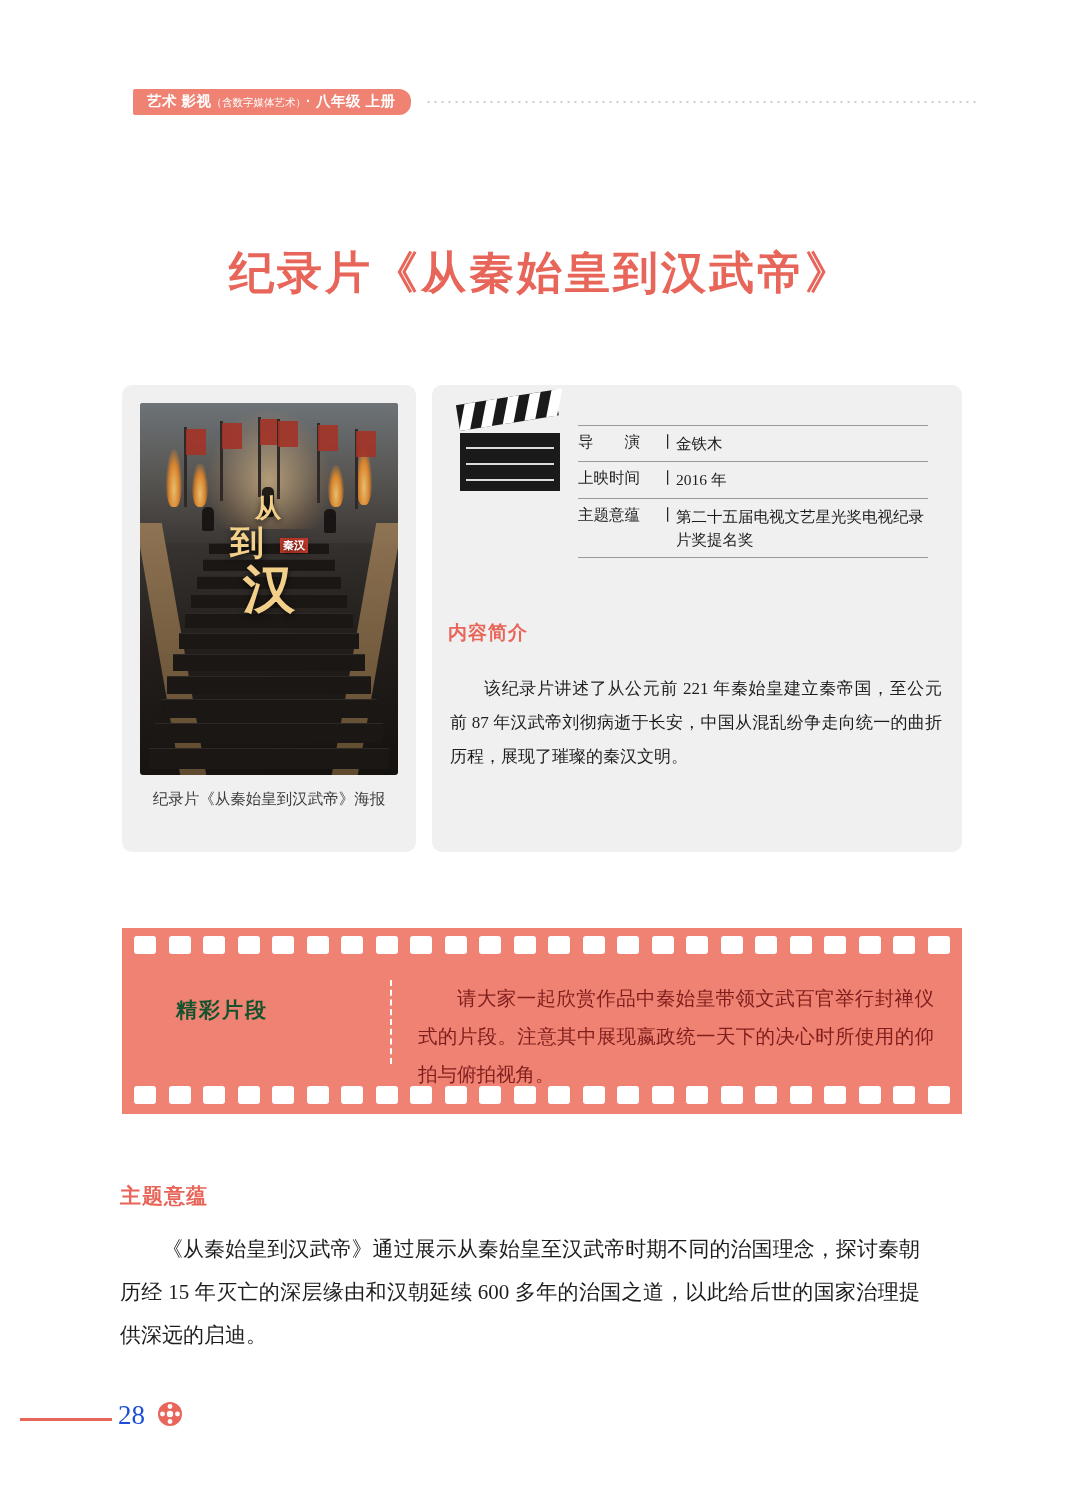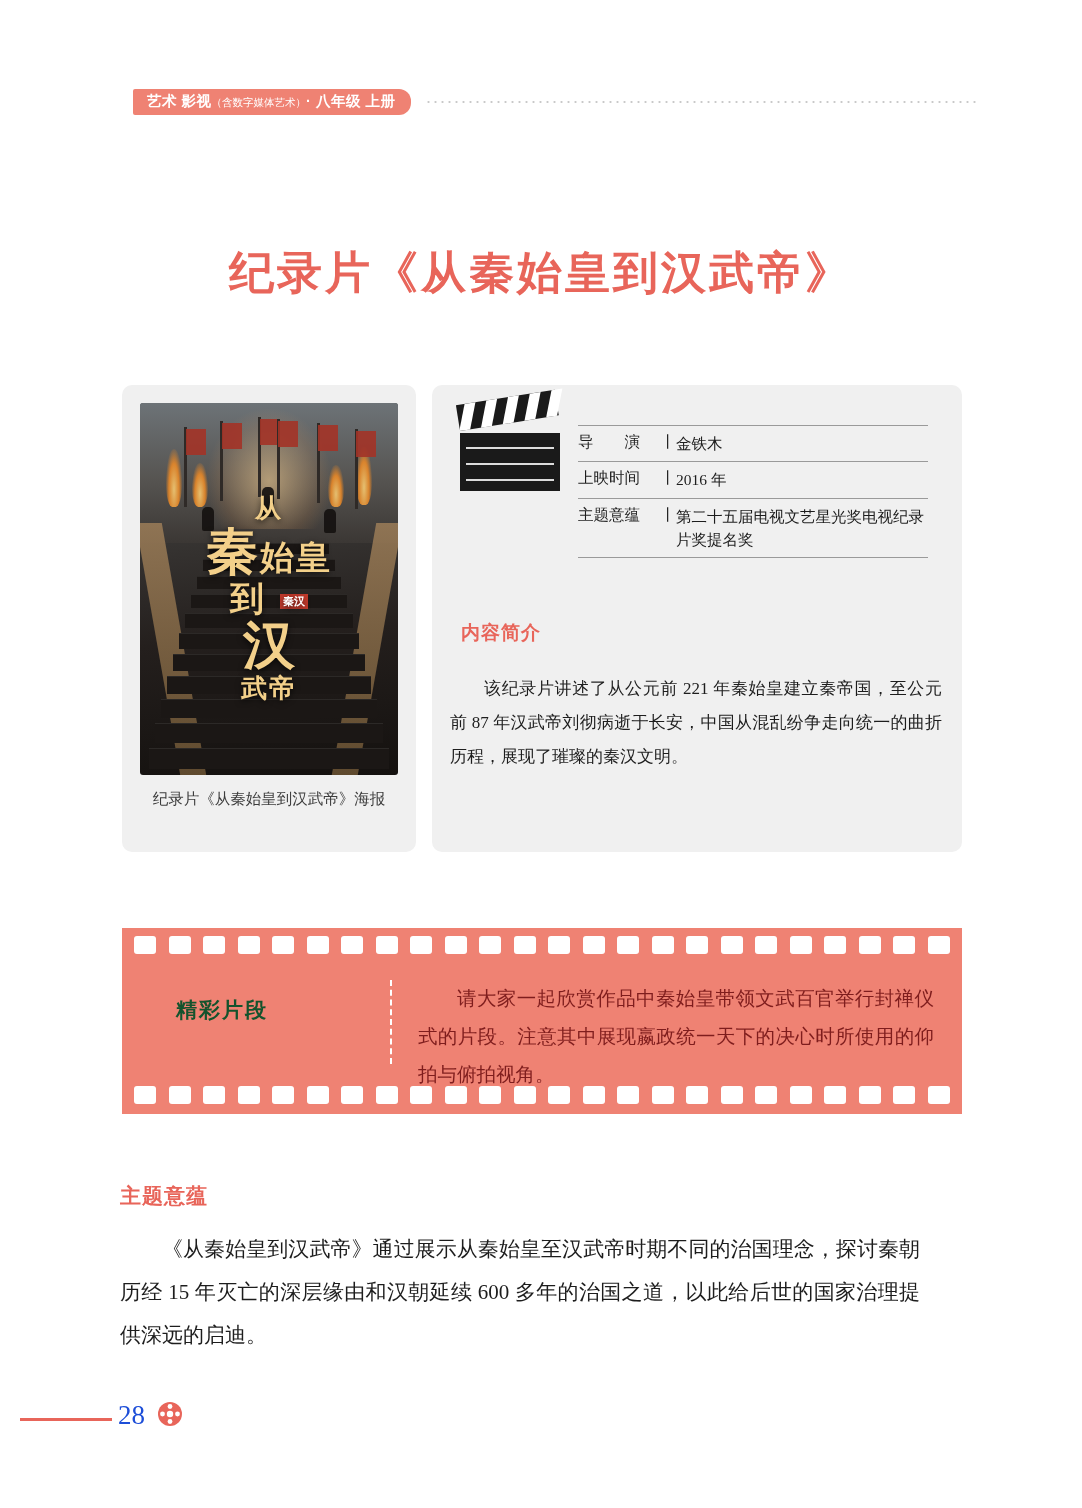--- a/index.html
+++ b/index.html
@@ -264,21 +264,20 @@
 
   .syn-title {
     position: absolute;
     left: 448px;
     top: 620px;
     font-family: "DejaVu Sans", sans-serif;
     font-weight: bold;
     font-size: 19px;
     color: #e8655a;
     letter-spacing: 1px;
-    margin-left: 13px;
   }
   .syn-body {
     position: absolute;
     left: 450px;
     top: 672px;
     width: 492px;
     font-family: "Liberation Serif", serif;
     font-size: 17px;
     line-height: 2.0;
     color: #1d1d1d;
@@ -441,28 +440,24 @@
     <div class="stair" style="top:210px; width:168px; height:14px;"></div>
     <div class="stair" style="top:230px; width:180px; height:15px;"></div>
     <div class="stair" style="top:251px; width:192px; height:16px;"></div>
     <div class="stair" style="top:273px; width:204px; height:17px;"></div>
     <div class="stair" style="top:296px; width:216px; height:18px;"></div>
     <div class="stair" style="top:320px; width:228px; height:19px;"></div>
     <div class="stair" style="top:345px; width:240px; height:20px;"></div>
 
     <div class="poster-chars">
       <div class="pc-row pc-1">从</div>
-      <div class="pc-row pc-2">
-        <span>秦</span><span class="pc-3">始皇</span>
-      </div>
       <div class="pc-row pc-3">
         <span>到</span><span class="pc-seal">秦汉</span>
       </div>
       <div class="pc-row pc-4">汉</div>
-      <div class="pc-row pc-5">武帝</div>
     </div>
   </div>
   <div class="poster-caption">纪录片《从秦始皇到汉武帝》海报</div>
 </div>
 
 <div class="meta-card">
   <div class="clapper">
     <div class="top">
       <div class="stripe" style="left:4px;"></div>
       <div class="stripe" style="left:26px;"></div>

